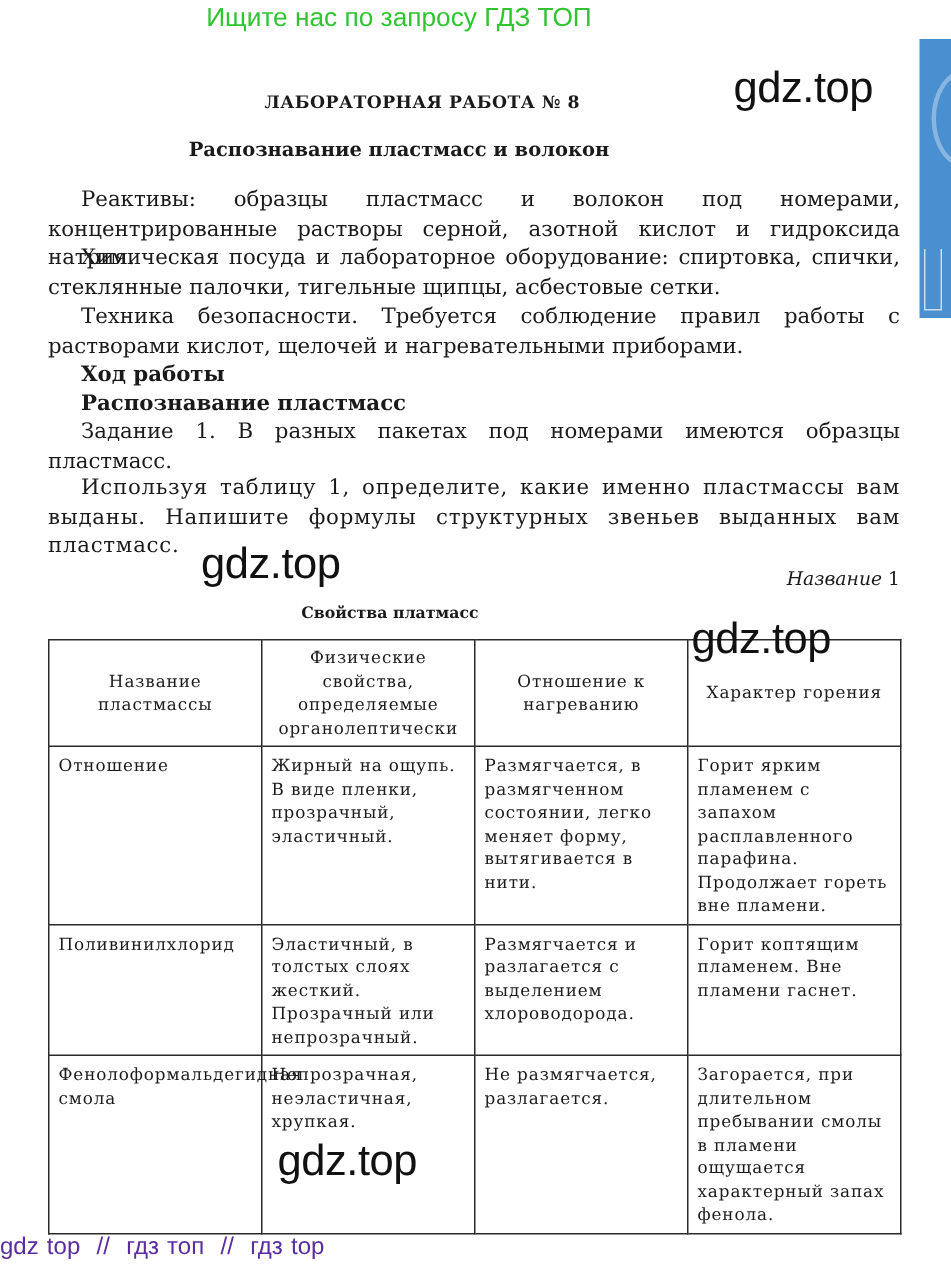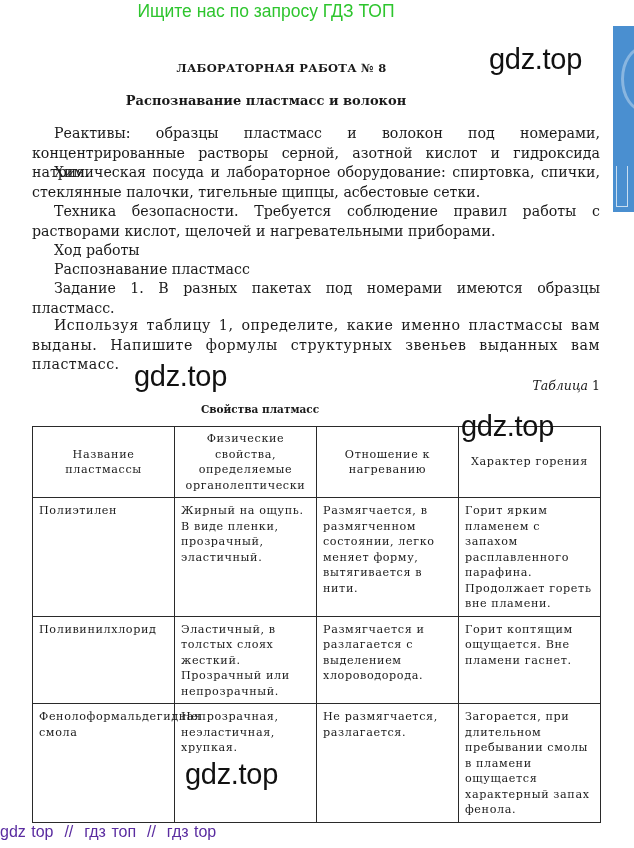--- a/index.html
+++ b/index.html
@@ -37,21 +37,21 @@
     left: 0; width: 532px; top: 92px; text-align: center;
     font-size: 13px; font-weight: bold; line-height: 18px;
   }
   .para {
     left: 32px; width: 568px; font-size: 14.2px; line-height: 19.5px;
     text-align: justify; text-indent: 22px;
     font-family: "DejaVu Serif", serif;
   }
   .para b { font-weight: normal; }
   .heading {
-    left: 54px; font-size: 14.2px; font-weight: normal; line-height: 19.5px;
+    left: 54px; font-size: 14.2px; font-weight: bold; line-height: 19.5px;
   }
   .table-caption {
     right: 34px; top: 378px; font-size: 12.5px; font-style: italic;
   }
   .table-caption .num { font-style: normal; }
   .table-title {
     left: 0; width: 520px; top: 402px; text-align: center;
     font-size: 10.5px; font-weight: bold; line-height: 14px;
   }
   table.props {
@@ -96,49 +96,49 @@
 
 <div class="abs heading" style="top:241px;">Ход работы</div>
 <div class="abs heading" style="top:260px;">Распознавание пластмасс</div>
 
 <div class="abs para" style="top:279px;"><b>Задание 1.</b><span> В разных пакетах под номерами имеются образцы пластмасс.</span></div>
 
 <div class="abs para" style="top:316px; letter-spacing:0.5px;">Используя таблицу 1, определите, какие именно пластмассы вам выданы. Напишите формулы структурных звеньев выданных вам пластмасс.</div>
 
 <div class="abs wm" style="left:134px; top:360px;">gdz.top</div>
 
-<div class="abs table-caption"><span>Таблица</span> <span class="num">1</span></div>
+<div class="abs table-caption"><span>Название</span> <span class="num">1</span></div>
 
 <div class="abs table-title">Свойства платмасс</div>
 
 <table class="props">
   <colgroup>
     <col style="width:142px">
       <col style="width:142px">
       <col style="width:142px">
       <col style="width:142px">
   </colgroup>
   <tbody>
       <tr style="height:68px;">
     <th>Название пластмассы</th>
     <th>Физические свойства, определяемые органолептически</th>
     <th>Отношение к нагреванию</th>
     <th>Характер горения</th>
   </tr>
   <tr style="height:115px;">
-    <td>Полиэтилен</td>
+    <td>Отношение</td>
     <td>Жирный на ощупь. В виде пленки, прозрачный, эластичный.</td>
     <td>Размягчается, в размягченном состоянии, легко меняет форму, вытягивается в нити.</td>
     <td>Горит ярким пламенем с запахом расплавленного парафина. Продолжает гореть вне пламени.</td>
   </tr>
   <tr style="height:84px;">
     <td>Поливинилхлорид</td>
     <td>Эластичный, в толстых слоях жесткий. Прозрачный или непрозрачный.</td>
     <td>Размягчается и разлагается с выделением хлороводорода.</td>
-    <td>Горит коптящим ощущается. Вне пламени гаснет.</td>
+    <td>Горит коптящим пламенем. Вне пламени гаснет.</td>
   </tr>
   <tr style="height:113px;">
     <td>Фенолоформальдегидная смола</td>
     <td>Непрозрачная, неэластичная, хрупкая.</td>
     <td>Не размягчается, разлагается.</td>
     <td>Загорается, при длительном пребывании смолы в пламени ощущается характерный запах фенола.</td>
   </tr>
 </tbody>
   </table>
 

